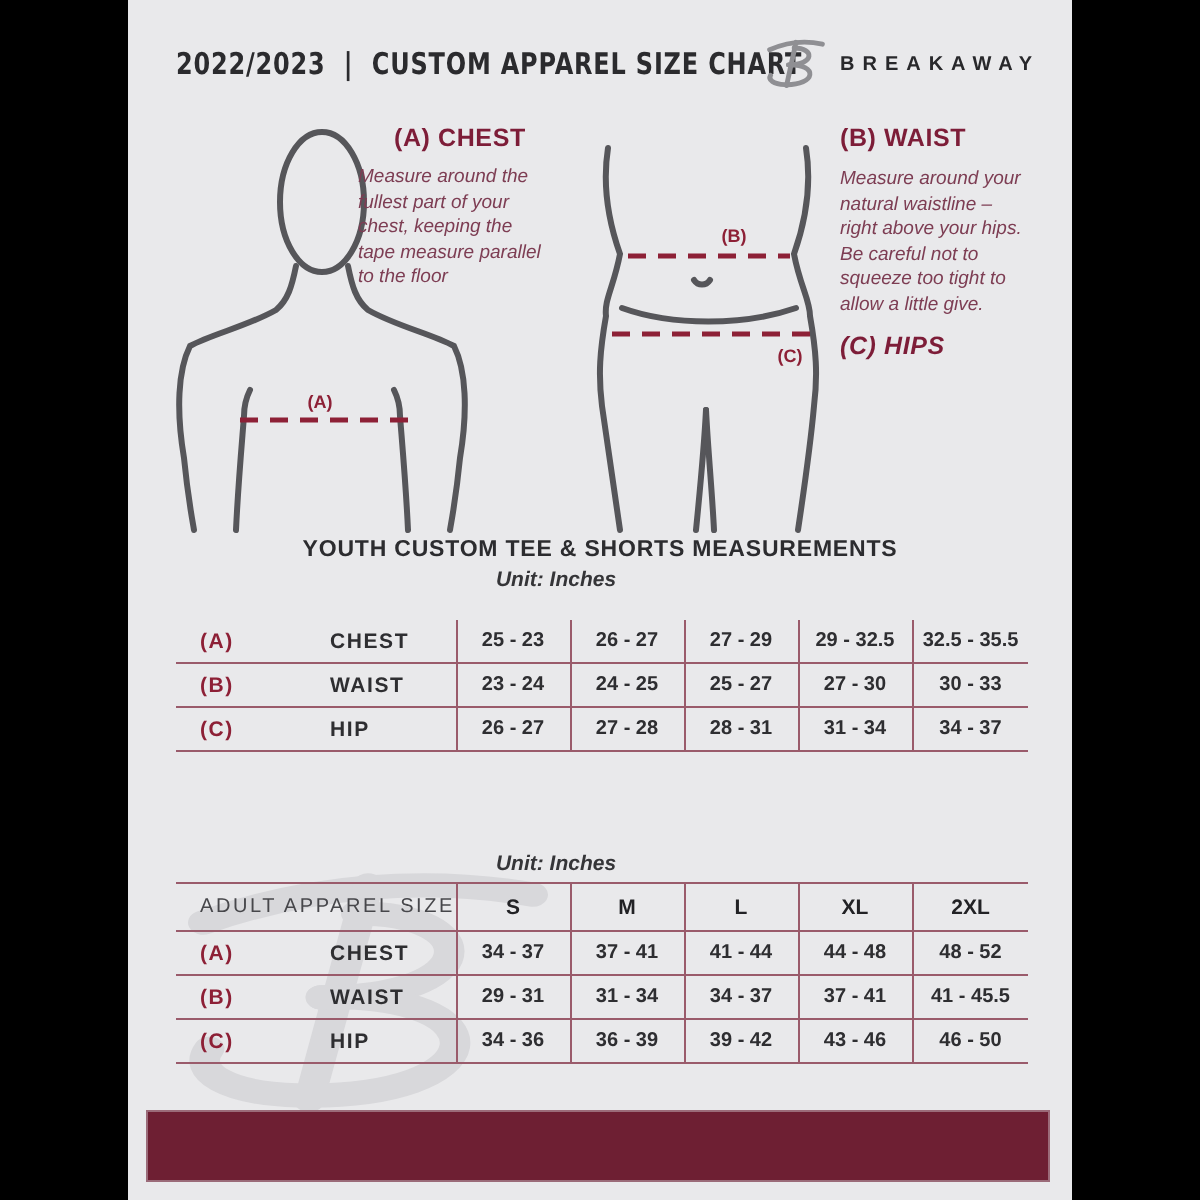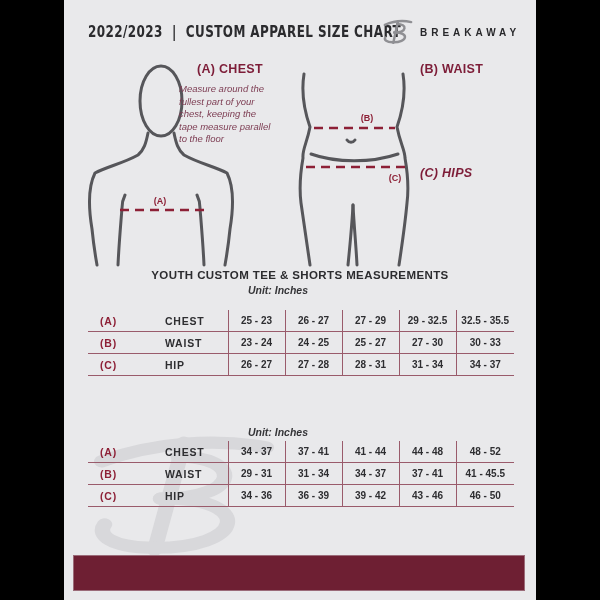--- a/index.html
+++ b/index.html
@@ -123,20 +123,26 @@
     <text class="marker" x="331" y="126" text-anchor="middle">(C)</text>
   </svg>
 
   <div class="measure-head head-chest">(A) CHEST</div>
   <div class="measure-desc desc-chest">Measure around the
 fullest part of your
 chest, keeping the
 tape measure parallel
 to the floor</div>
   <div class="measure-head head-waist">(B) WAIST</div>
+  <div class="measure-desc desc-waist">Measure around your
+natural waistline –
+right above your hips.
+Be careful not to
+squeeze too tight to
+allow a little give.</div>
   <div class="measure-head head-hips">(C) HIPS</div>
 
   <svg class="watermark" viewBox="0 0 34 30" preserveAspectRatio="none">
     <path d="M3,8 C12,4 22,3 31,5"></path>
     <path d="M17,4 L12,27"></path>
     <path d="M16,7 C27,7 27,16 13,16"></path>
     <path d="M13,16 C29,15.5 28,27 11,26.5 C5,26.3 2,24 3.5,21.5"></path>
   </svg>
 
   <div class="section-title youth-title">YOUTH CUSTOM TEE &amp; SHORTS MEASUREMENTS</div>
@@ -182,20 +188,28 @@
   <table class="size-table adult-tbl">
     <colgroup>
         <col style="width:140px">
         <col style="width:57px">
         <col style="width:57px">
         <col style="width:57px">
         <col style="width:57px">
         <col style="width:58px">
       </colgroup>
     <tbody>
+        <tr class="head-row">
+      <th class="label-col">ADULT APPAREL SIZE</th>
+      <th>S</th>
+      <th>M</th>
+      <th>L</th>
+      <th>XL</th>
+      <th>2XL</th>
+    </tr>
     <tr class="data-row">
       <td class="label-col"><span class="pfx">(A)</span><span class="lbl">CHEST</span></td>
       <td>34 - 37</td>
       <td>37 - 41</td>
       <td>41 - 44</td>
       <td>44 - 48</td>
       <td>48 - 52</td>
     </tr>
     <tr class="data-row">
       <td class="label-col"><span class="pfx">(B)</span><span class="lbl">WAIST</span></td>

